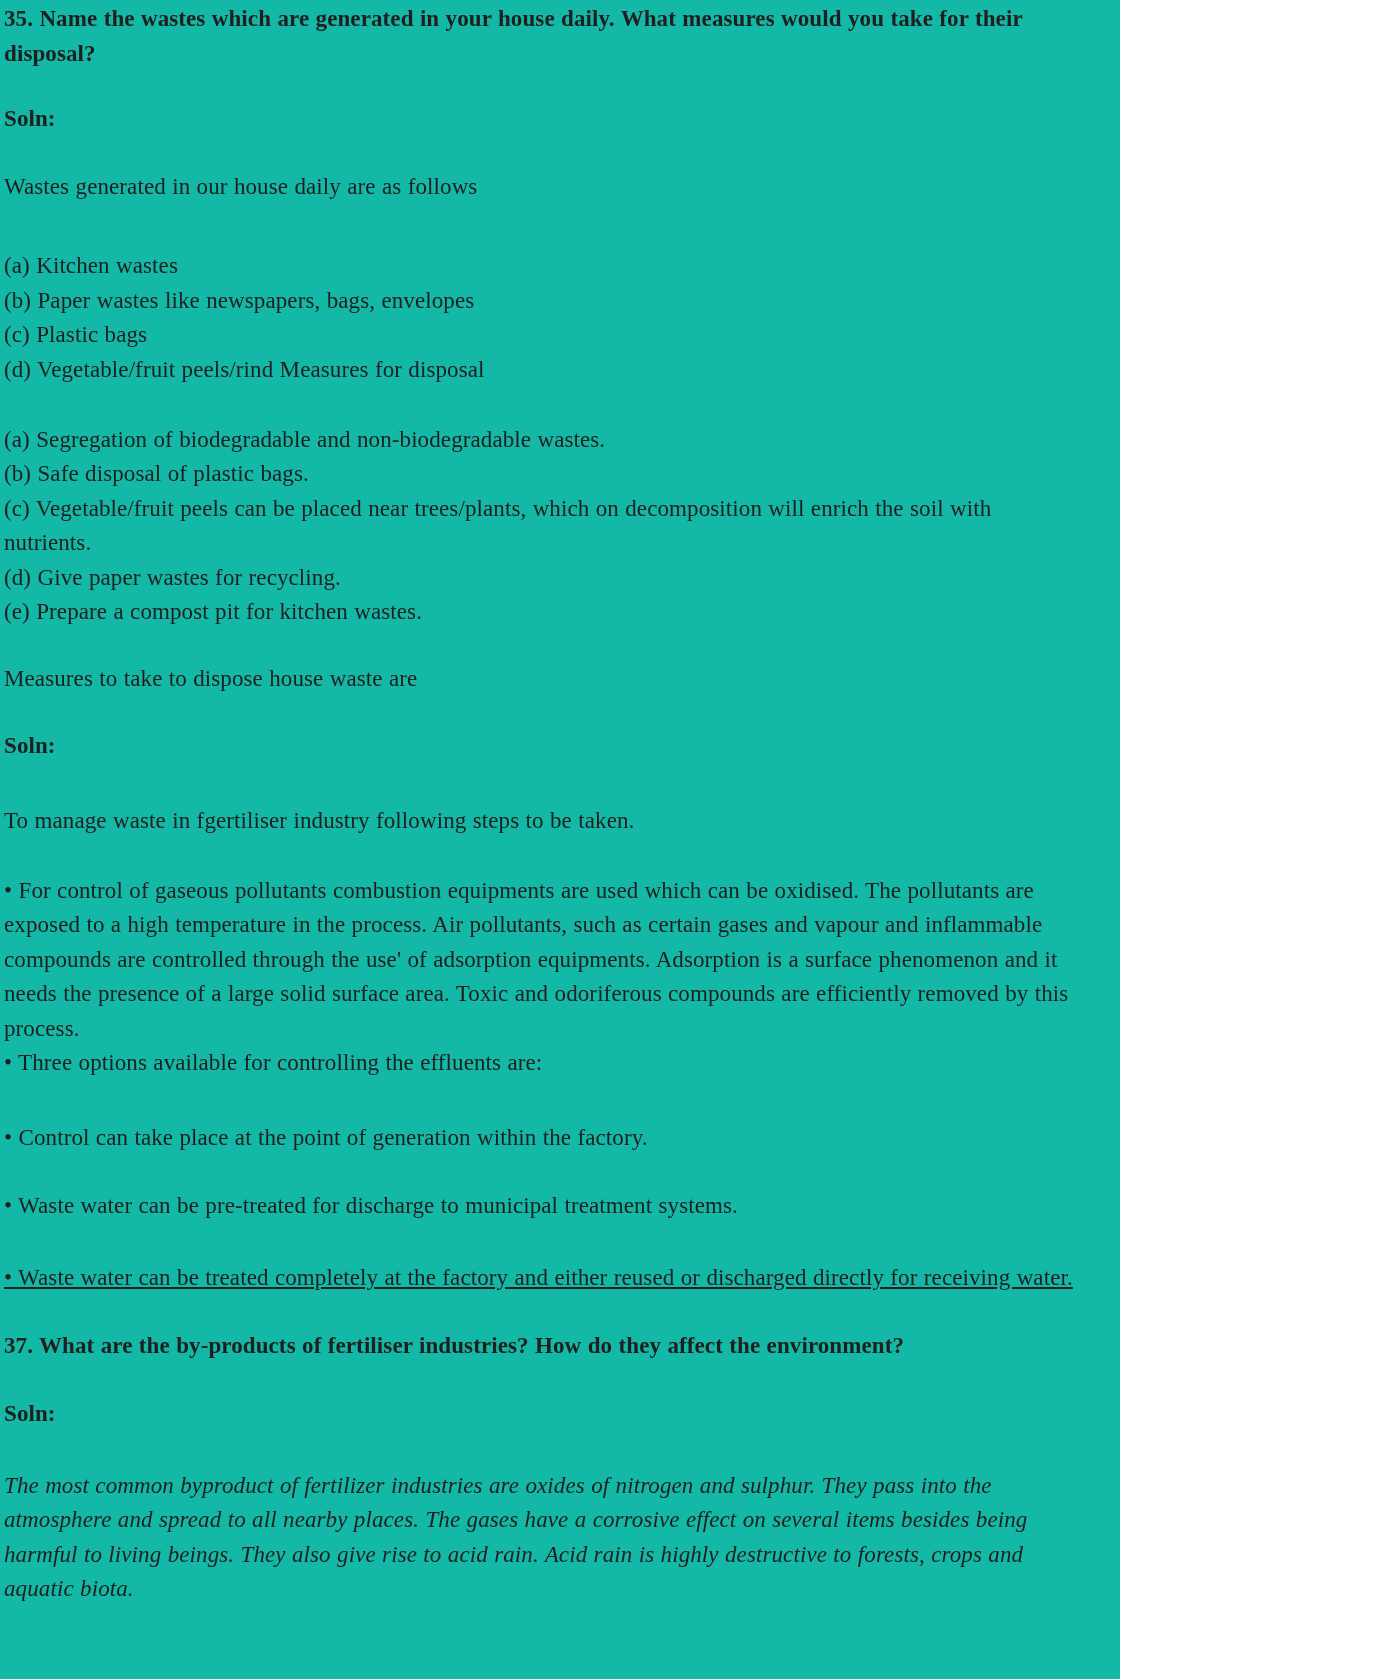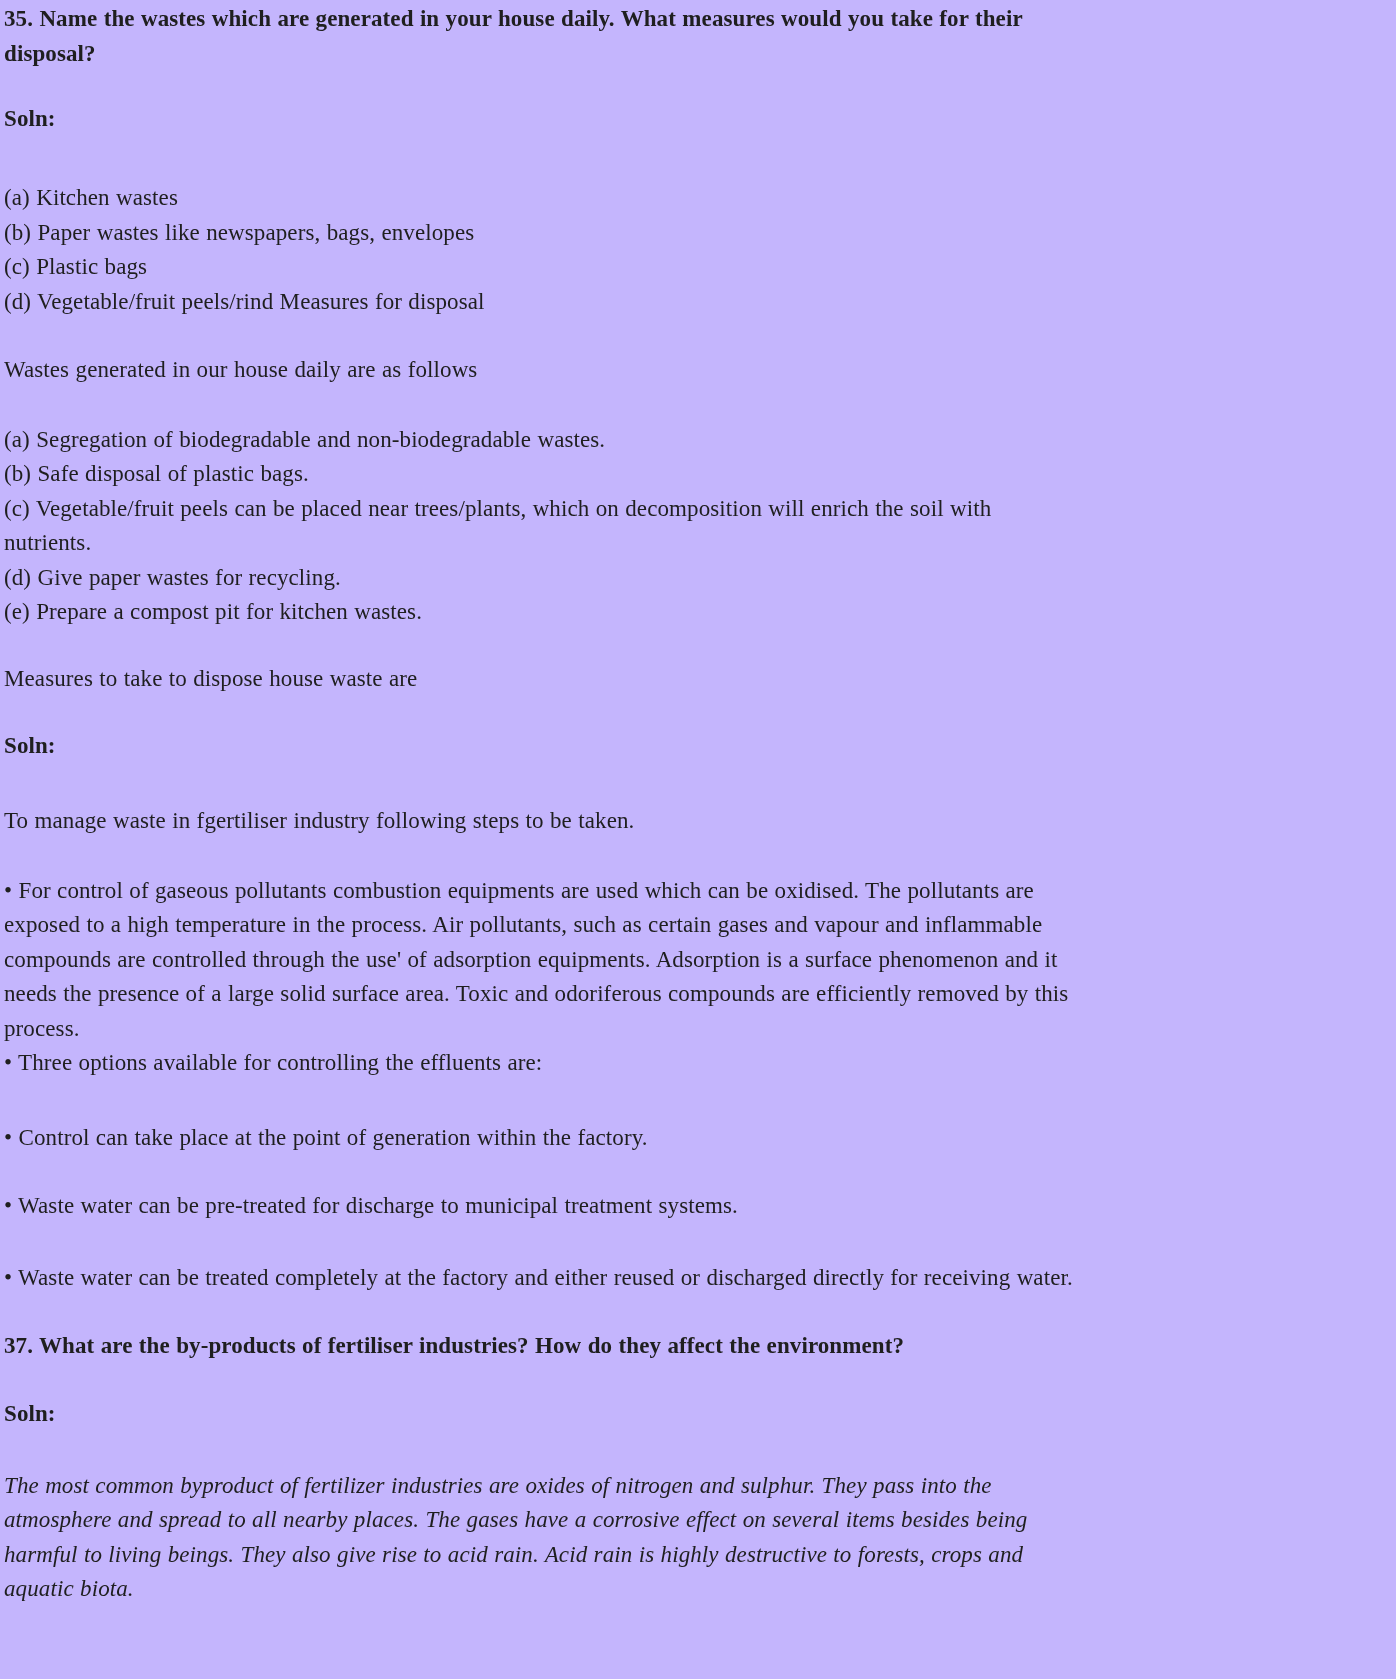--- a/index.html
+++ b/index.html
@@ -8,25 +8,25 @@
     background: #ffffff;
   }
   body {
     width: 1396px;
     height: 1679px;
     overflow: hidden;
     font-family: "Liberation Serif", "DejaVu Serif", serif;
     color: #1f1f1f;
   }
   .page {
-    width: 1396px;
+    width: 1120px;
     height: 1679px;
     padding: 2px 0 0 4px;
     box-sizing: border-box;
-    background: #c4b5fd;
+    background: #14b8a6;
   }
   .para {
     margin: 0;
     font-size: 23px;
     line-height: 34.5px;
     white-space: pre-line;
     letter-spacing: 0.1px;
     word-spacing: 0.5px;
   }
   .bold { font-weight: bold; }
@@ -36,41 +36,41 @@
   .m-intro35      { margin-top: 33.5px; }
   .m-list1        { margin-top: 44.5px; }
   .m-measures     { margin-top: 32px; }
   .m-list2        { margin-top: 35.5px; }
   .m-q36          { margin-top: 39px; }
   .m-soln36       { margin-top: 32.5px; }
   .m-intro36      { margin-top: 40.5px; }
   .m-bullet1      { margin-top: 35.5px; font-family: Liberation Serif, serif; }
   .m-bullet2      { margin-top: 40px; }
   .m-bullet3      { margin-top: 33.5px; }
-  .m-bullet4      { margin-top: 37.5px; }
+  .m-bullet4      { margin-top: 37.5px; text-decoration: underline; }
   .m-q37          { margin-top: 33.5px; }
   .m-soln37       { margin-top: 33.5px; }
   .m-answer37     { margin-top: 37.5px; font-style: italic; }
 </style>
 </head>
 <body>
 
 <div class="page">
 
   <p class="para bold m-q35">35. Name the wastes which are generated in your house daily. What measures would you take for their
 disposal?</p>
 
   <p class="para bold m-soln35">Soln:</p>
 
+  <p class="para m-intro35">Wastes generated in our house daily are as follows</p>
+
   <p class="para m-list1">(a) Kitchen wastes
 (b) Paper wastes like newspapers, bags, envelopes
 (c) Plastic bags
 (d) Vegetable/fruit peels/rind Measures for disposal</p>
-
-  <p class="para m-intro35">Wastes generated in our house daily are as follows</p>
 
   <p class="para m-list2">(a) Segregation of biodegradable and non-biodegradable wastes.
 (b) Safe disposal of plastic bags.
 (c) Vegetable/fruit peels can be placed near trees/plants, which on decomposition will enrich the soil with
 nutrients.
 (d) Give paper wastes for recycling.
 (e) Prepare a compost pit for kitchen wastes.</p>
 
   <p class="para m-measures">Measures to take to dispose house waste are</p>
 

